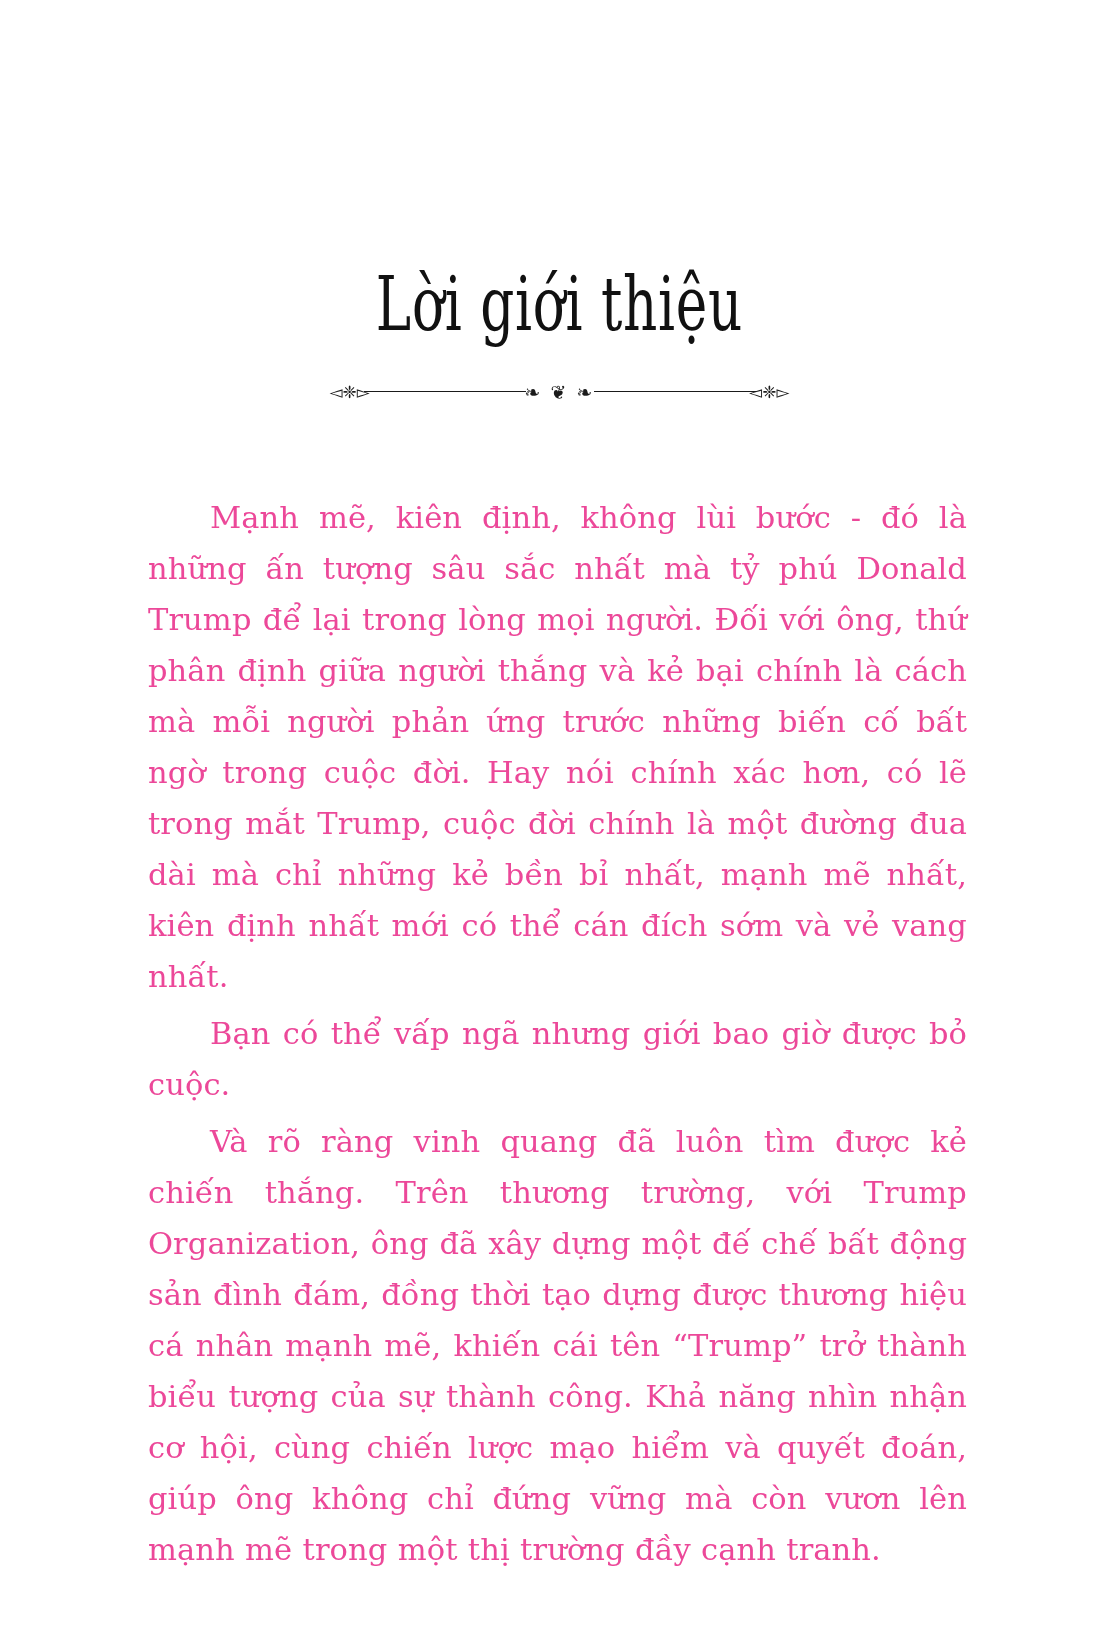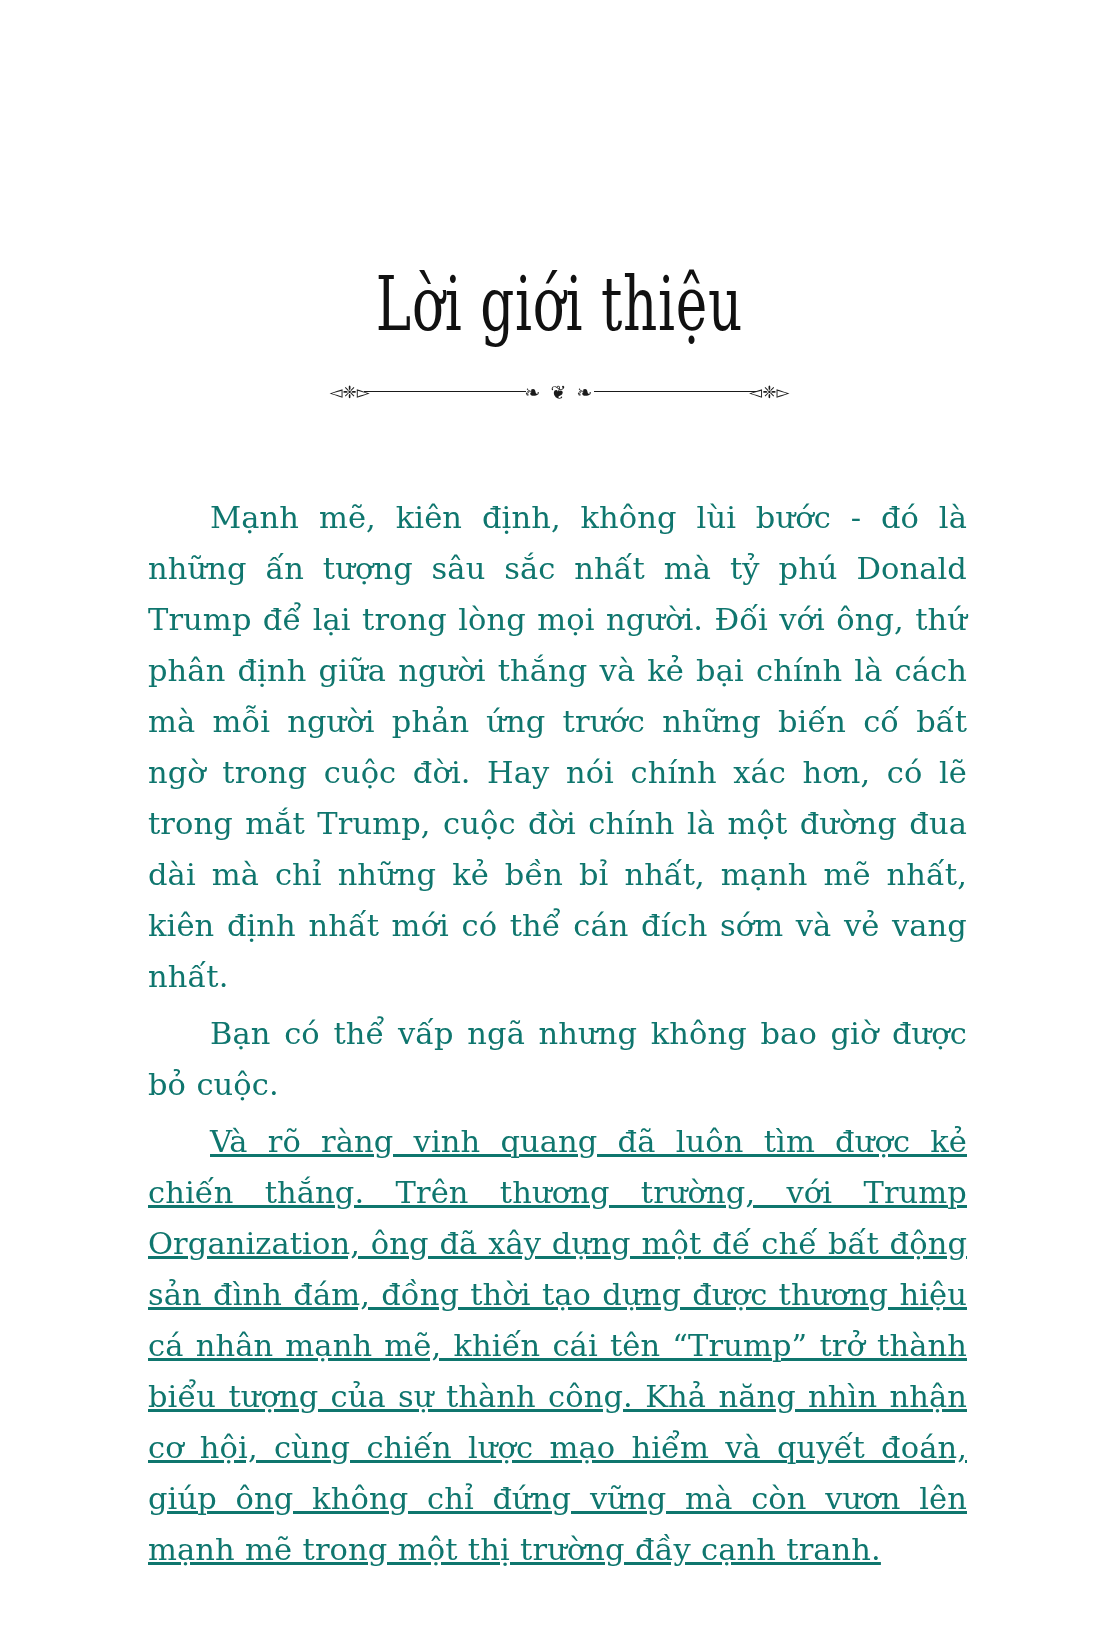--- a/index.html
+++ b/index.html
@@ -67,46 +67,46 @@
     font-size: 19px;
     letter-spacing: 2px;
   }
   .body-text {
     margin-top: 86px;
   }
   .body-text p {
     font-family: "DejaVu Serif", "Liberation Serif", serif;
     font-size: 30.5px;
     line-height: 51px;
-    color: #0f766e;
+    color: #ec4899;
     text-align: justify;
     text-justify: inter-word;
     margin: 0 4px 6px 0;
     text-indent: 62px;
     letter-spacing: 0.1px;
     word-spacing: 0.5px;
   }
-  .body-text p:last-child { margin-bottom: 0; text-decoration: underline; }
+  .body-text p:last-child { margin-bottom: 0; }
 </style>
 </head>
 <body>
 
 <div class="page">
   <div class="content">
 
     <h1 class="chapter-title">Lời giới thiệu</h1>
 
     <div class="ornament">
       <span class="glyph far-left">◅❈▻</span>
       <span class="rule left"></span>
       <span class="glyph center">❧ ❦ ❧</span>
       <span class="rule right"></span>
       <span class="glyph far-right">◅❈▻</span>
     </div>
 
     <div class="body-text">
       <p>Mạnh mẽ, kiên định, không lùi bước - đó là những ấn tượng sâu sắc nhất mà tỷ phú Donald Trump để lại trong lòng mọi người. Đối với ông, thứ phân định giữa người thắng và kẻ bại chính là cách mà mỗi người phản ứng trước những biến cố bất ngờ trong cuộc đời. Hay nói chính xác hơn, có lẽ trong mắt Trump, cuộc đời chính là một đường đua dài mà chỉ những kẻ bền bỉ nhất, mạnh mẽ nhất, kiên định nhất mới có thể cán đích sớm và vẻ vang nhất.</p>
-      <p>Bạn có thể vấp ngã nhưng không bao giờ được bỏ cuộc.</p>
+      <p>Bạn có thể vấp ngã nhưng giới bao giờ được bỏ cuộc.</p>
       <p>Và rõ ràng vinh quang đã luôn tìm được kẻ chiến thắng. Trên thương trường, với Trump Organization, ông đã xây dựng một đế chế bất động sản đình đám, đồng thời tạo dựng được thương hiệu cá nhân mạnh mẽ, khiến cái tên “Trump” trở thành biểu tượng của sự thành công. Khả năng nhìn nhận cơ hội, cùng chiến lược mạo hiểm và quyết đoán, giúp ông không chỉ đứng vững mà còn vươn lên mạnh mẽ trong một thị trường đầy cạnh tranh.</p>
     </div>
 
   </div>
 </div>
 
 </body></html>

